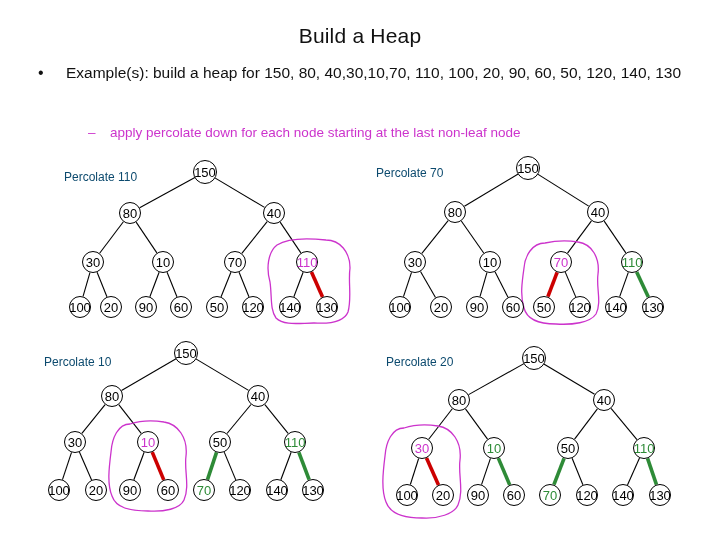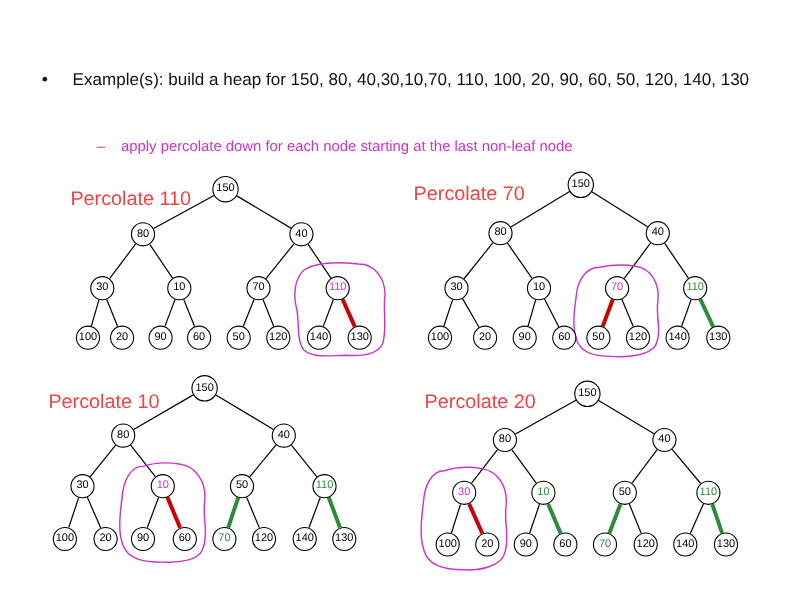--- a/index.html
+++ b/index.html
@@ -25,39 +25,40 @@
 
   .bullet2{
     position:absolute;left:88px;top:124px;width:620px;
     font-size:13.5px;line-height:18px;color:#CC33CC;
   }
   .bullet2 .dash{position:absolute;left:0;top:0;}
   .bullet2 .txt{display:block;margin-left:22px;}
 
   .tree{position:absolute;}
   .tree-label{
-    position:absolute;font-size:18px;color:#ef4444;white-space:nowrap;
+    position:absolute;font-size:12px;color:#0c4a6e;white-space:nowrap;
   }
   .node{
     position:absolute;width:22px;height:22px;margin-left:-11px;margin-top:-11px;
     border:1.3px solid #000;border-radius:50%;background:#fff;
     box-sizing:border-box;display:flex;align-items:center;justify-content:center;
-    font-size:10px;line-height:1;color:#000;z-index:3;
+    font-size:13px;line-height:1;color:#000;z-index:3;
   }
   .node.big{width:24px;height:24px;margin-left:-12px;margin-top:-12px;}
   .node.hi-magenta{color:#CC33CC;border-color:#000;border-width:1.6px;}
   .node.hi-green{color:#2E8B37;}
   svg.edges{position:absolute;left:0;top:0;overflow:visible;z-index:1;}
   svg.lasso{position:absolute;left:0;top:0;overflow:visible;z-index:2;}
 </style>
 </head>
 <body>
 
 <div id="slide">
 
+  <div class="title">Build a Heap</div>
 
   <div class="bullet1">
     <span class="dot">•</span>
     <span class="txt">Example(s): build a heap for 150, 80, 40,30,10,70, 110, 100, 20, 90, 60, 50, 120, 140, 130</span>
   </div>
 
   <div class="bullet2">
     <span class="dash">–</span>
     <span class="txt">apply percolate down for each node starting at the last non-leaf node</span>
   </div>

